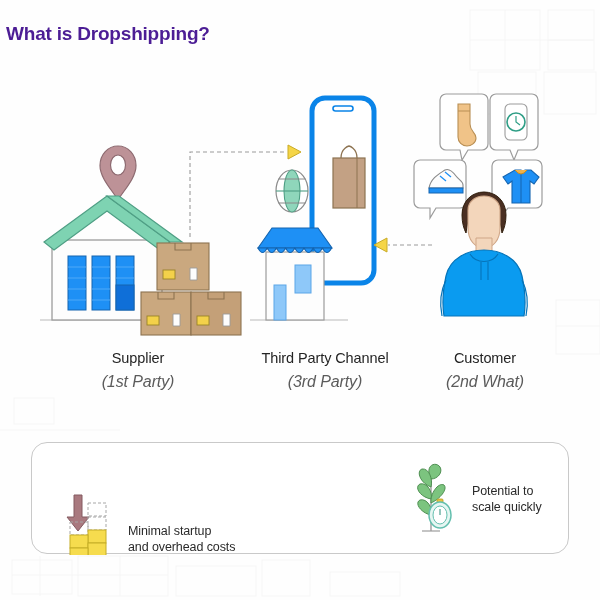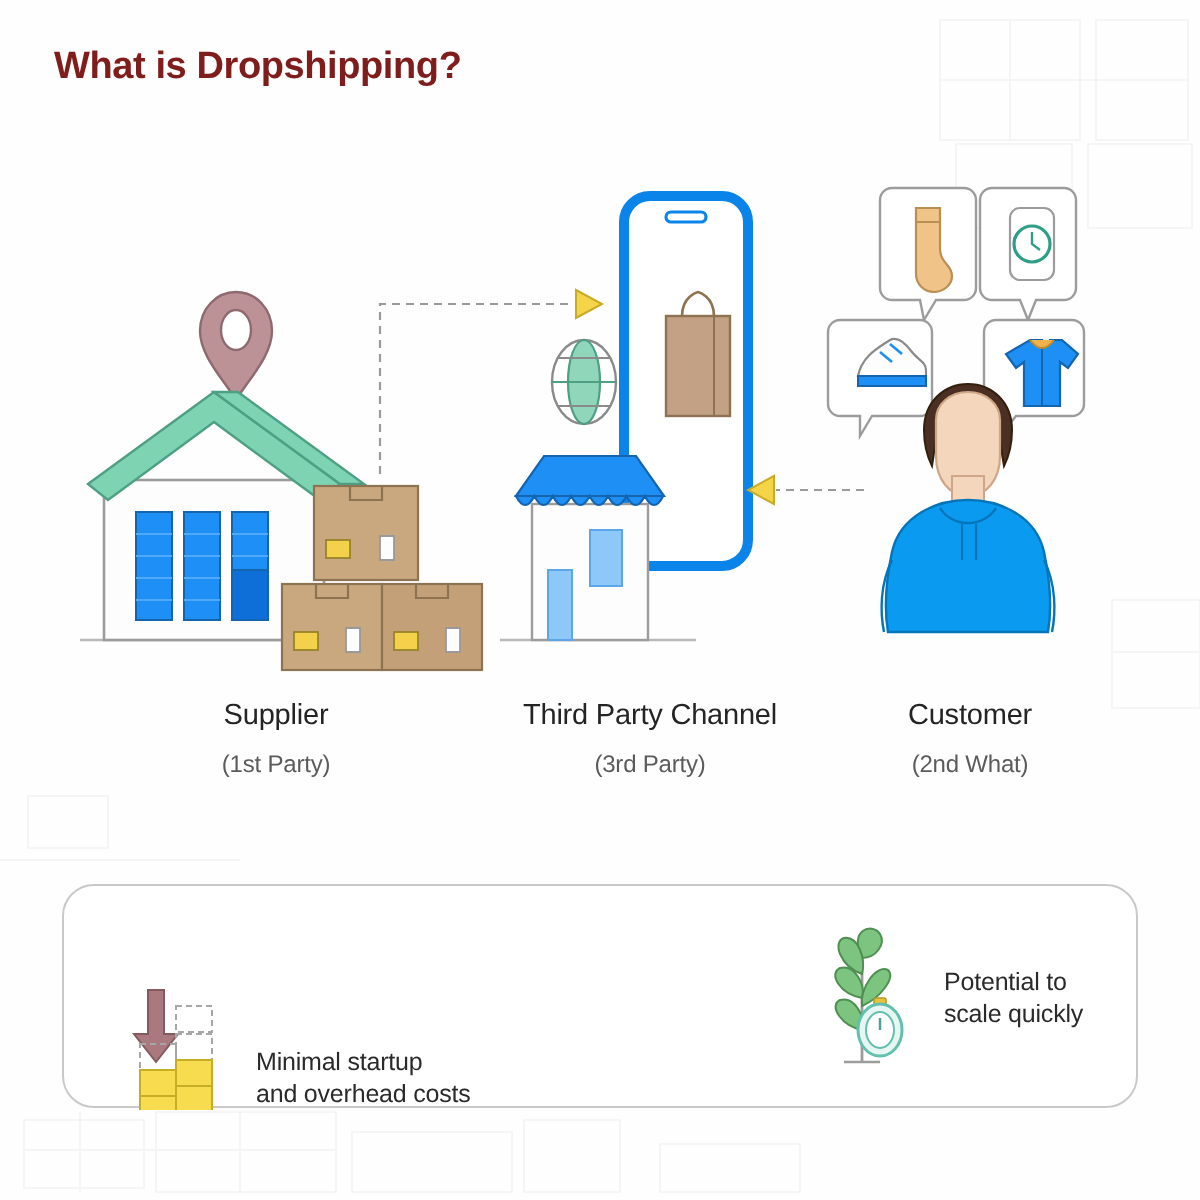--- a/index.html
+++ b/index.html
@@ -24,26 +24,26 @@
   #bg-watermark {
     position: absolute;
     inset: 0;
     pointer-events: none;
     opacity: 0.5;
   }
 
   
   #title {
     position: absolute;
-    left: 27px;
+    left: 6px;
     top: 23px;
     font-size: 19px;
     font-weight: bold;
     letter-spacing: -0.2px;
-    color: #7f1d1d;
+    color: #4c1d95;
     font-family: "Liberation Sans", sans-serif;
   }
 
   
   #stage {
     position: absolute;
     left: 0;
     top: 80px;
     width: 600px;
     height: 260px;
@@ -61,25 +61,26 @@
     text-align: center;
     color: #2b2b2b;
   }
   .node-label .main {
     font-size: 14.5px;
     line-height: 20px;
     color: #242424;
     letter-spacing: -0.1px;
   }
   .node-label .sub {
-    font-size: 12px;
+    font-size: 16px;
     line-height: 20px;
     color: #5b5b5b;
     margin-top: 4px;
     letter-spacing: -0.1px;
+    font-style: italic;
   }
   #label-supplier { left: 58px; width: 160px; }
   #label-channel  { left: 240px; width: 170px; }
   #label-customer { left: 415px; width: 140px; }
 
   
   #benefits-panel {
     position: absolute;
     left: 31px;
     top: 442px;

